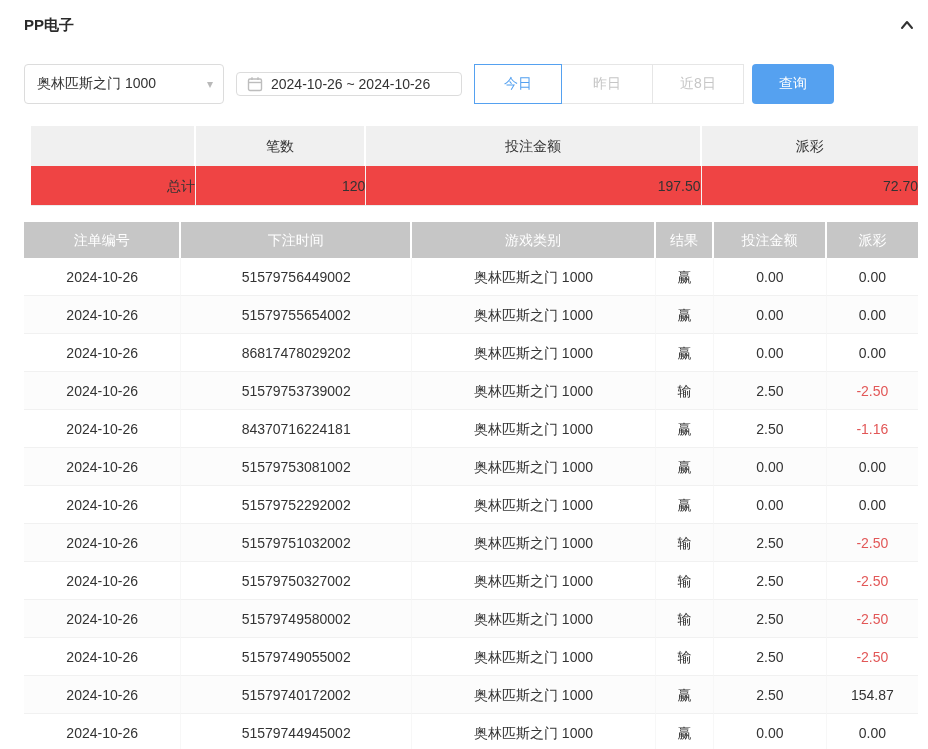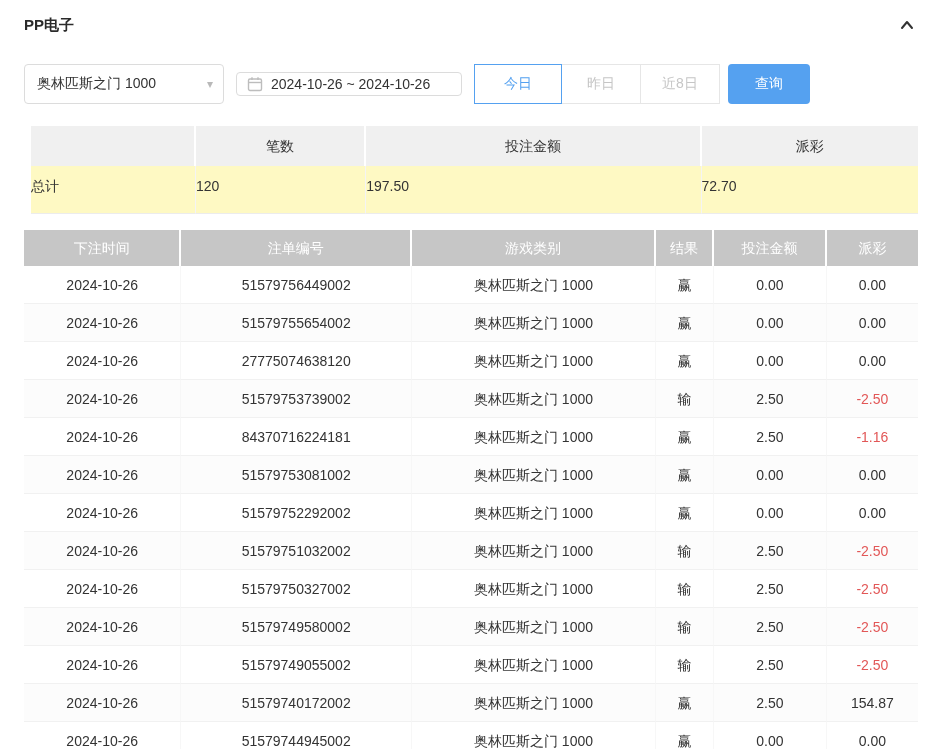--- a/index.html
+++ b/index.html
@@ -32,36 +32,36 @@
     width:226px;height:24px;border:1px solid #dcdcdc;border-radius:4px;
     display:flex;align-items:center;gap:8px;padding:0 10px;font-size:14px;
     margin-left:12px;background:#fff;cursor:pointer;
   }
   .btn-group{display:flex;margin-left:12px;}
   .quick-btn{
     height:40px;background:#fff;border:1px solid #e6e6e6;color:#c6c6c6;
     font-size:14px;cursor:pointer;margin-left:-1px;font-family:inherit;padding:0;
   }
   .quick-btn.w1{width:88px;margin-left:0;}
-  .quick-btn.w2{width:80px;}
+  .quick-btn.w2{width:92px;}
   .quick-btn.active{color:var(--accent);border-color:var(--accent);position:relative;z-index:1;}
   .query-btn{
     width:82px;height:40px;margin-left:8px;border:none;border-radius:4px;
     background:var(--accent);color:#fff;font-size:14px;cursor:pointer;font-family:inherit;
   }
 
   .summary{margin-bottom:16px;}
   .summary-head,.summary-row{display:grid;grid-template-columns:18.6% 19.2% 37.8% auto;padding-left:7px;}
   .summary-head .cell{
     background:var(--summary-head-bg);height:40px;line-height:40px;text-align:center;
     font-size:14px;color:#333;border-right:2px solid #fff;
   }
   .summary-head .cell:last-child{border-right:none;}
   .summary-row .cell{
-    height:48px;line-height:40px;text-align:left;font-size:14px;background:#fef9c3;
+    height:40px;line-height:40px;text-align:right;font-size:14px;background:#ef4444;
     border-bottom:1px solid var(--border);border-right:1px solid #f4f4f4;
   }
   .summary-row .cell:last-child{border-right:none;}
 
   .records-head,.record-row{display:grid;grid-template-columns:17.6% 25.8% 27.3% 6.5% 12.6% auto;}
   .records-head .th{
     background:var(--thead-bg);color:#fff;height:36px;line-height:36px;text-align:center;
     font-size:14px;border-right:2px solid #fff;
   }
   .records-head .th:last-child{border-right:none;}
@@ -119,22 +119,22 @@
     <div class="summary-row">
       <div class="cell">总计</div>
       <div class="cell">120</div>
       <div class="cell">197.50</div>
       <div class="cell">72.70</div>
     </div>
   </div>
 
   <div class="records">
     <div class="records-head" id="records-header">
+        <div class="th">注单编号</div>
         <div class="th">下注时间</div>
-        <div class="th">注单编号</div>
         <div class="th">游戏类别</div>
         <div class="th">结果</div>
         <div class="th">投注金额</div>
         <div class="th">派彩</div>
       </div>
     <div id="records-body">
         <div class="record-row">
           <div class="td">2024-10-26</div>
           <div class="td">51579756449002</div>
           <div class="td">奥林匹斯之门 1000</div>
@@ -145,21 +145,21 @@
         <div class="record-row alt">
           <div class="td">2024-10-26</div>
           <div class="td">51579755654002</div>
           <div class="td">奥林匹斯之门 1000</div>
           <div class="td">赢</div>
           <div class="td">0.00</div>
           <div class="td">0.00</div>
         </div>
         <div class="record-row">
           <div class="td">2024-10-26</div>
-          <div class="td">27775074638120</div>
+          <div class="td">86817478029202</div>
           <div class="td">奥林匹斯之门 1000</div>
           <div class="td">赢</div>
           <div class="td">0.00</div>
           <div class="td">0.00</div>
         </div>
         <div class="record-row alt">
           <div class="td">2024-10-26</div>
           <div class="td">51579753739002</div>
           <div class="td">奥林匹斯之门 1000</div>
           <div class="td">输</div>

